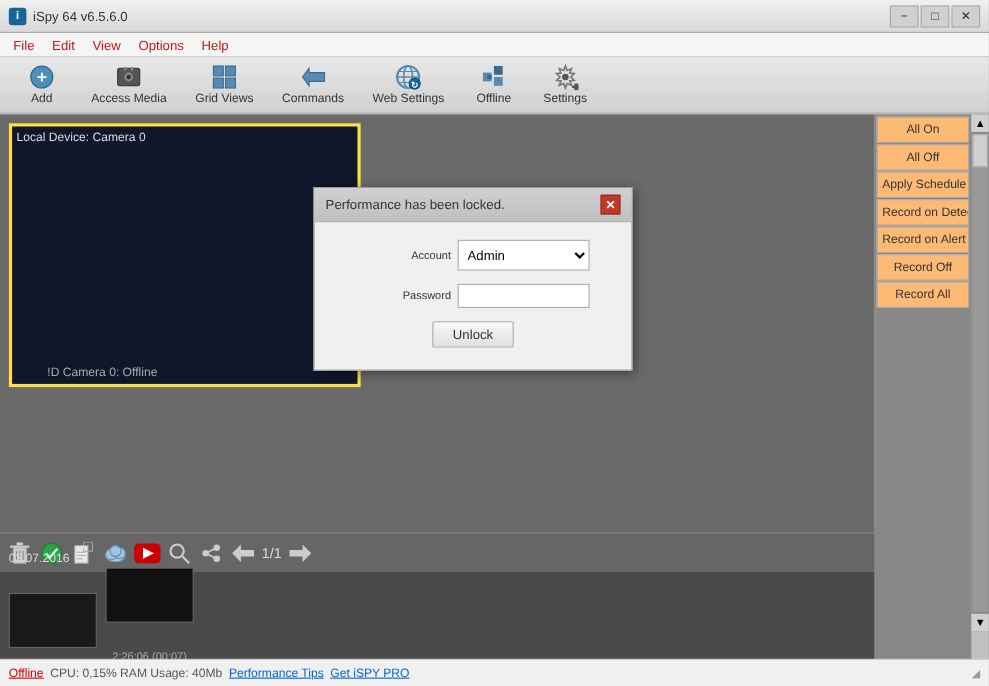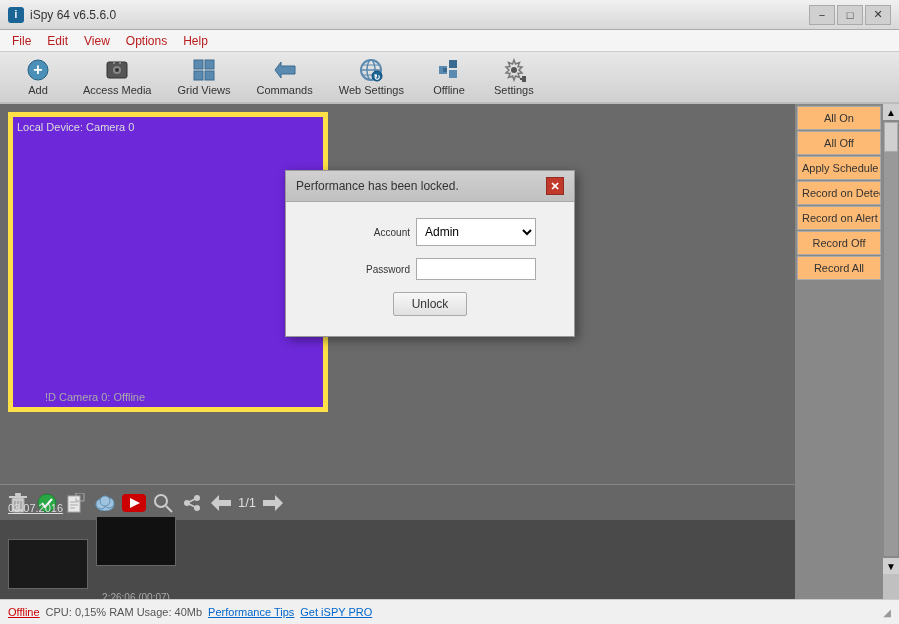--- a/index.html
+++ b/index.html
@@ -107,25 +107,25 @@
     }
     .toolbar-icon {
       width: 24px;
       height: 24px;
       display: flex;
       align-items: center;
       justify-content: center;
     }
 
     .camera-cell {
-      background: #6d28d9;
+      background: #0f172a;
       width: 320px;
-      height: 300px;
+      height: 240px;
       position: relative;
-      border: 5px solid #fde047;
+      border: 3px solid #fde047;
     }
     .camera-label-top {
       position: absolute;
       top: 4px;
       left: 4px;
       color: #ddd;
       font-size: 11px;
     }
     .camera-label-bottom {
       position: absolute;
@@ -394,21 +394,20 @@
       padding: 4px 8px;
       gap: 8px;
       position: relative;
     }
     .media-date {
       position: absolute;
       top: -18px;
       left: 8px;
       color: #ddd;
       font-size: 11px;
-      text-decoration: underline;
     }
 
     
     .yt-icon {
       width: 24px;
       height: 18px;
       background: #cc0000;
       border-radius: 4px;
       display: flex;
       align-items: center;

